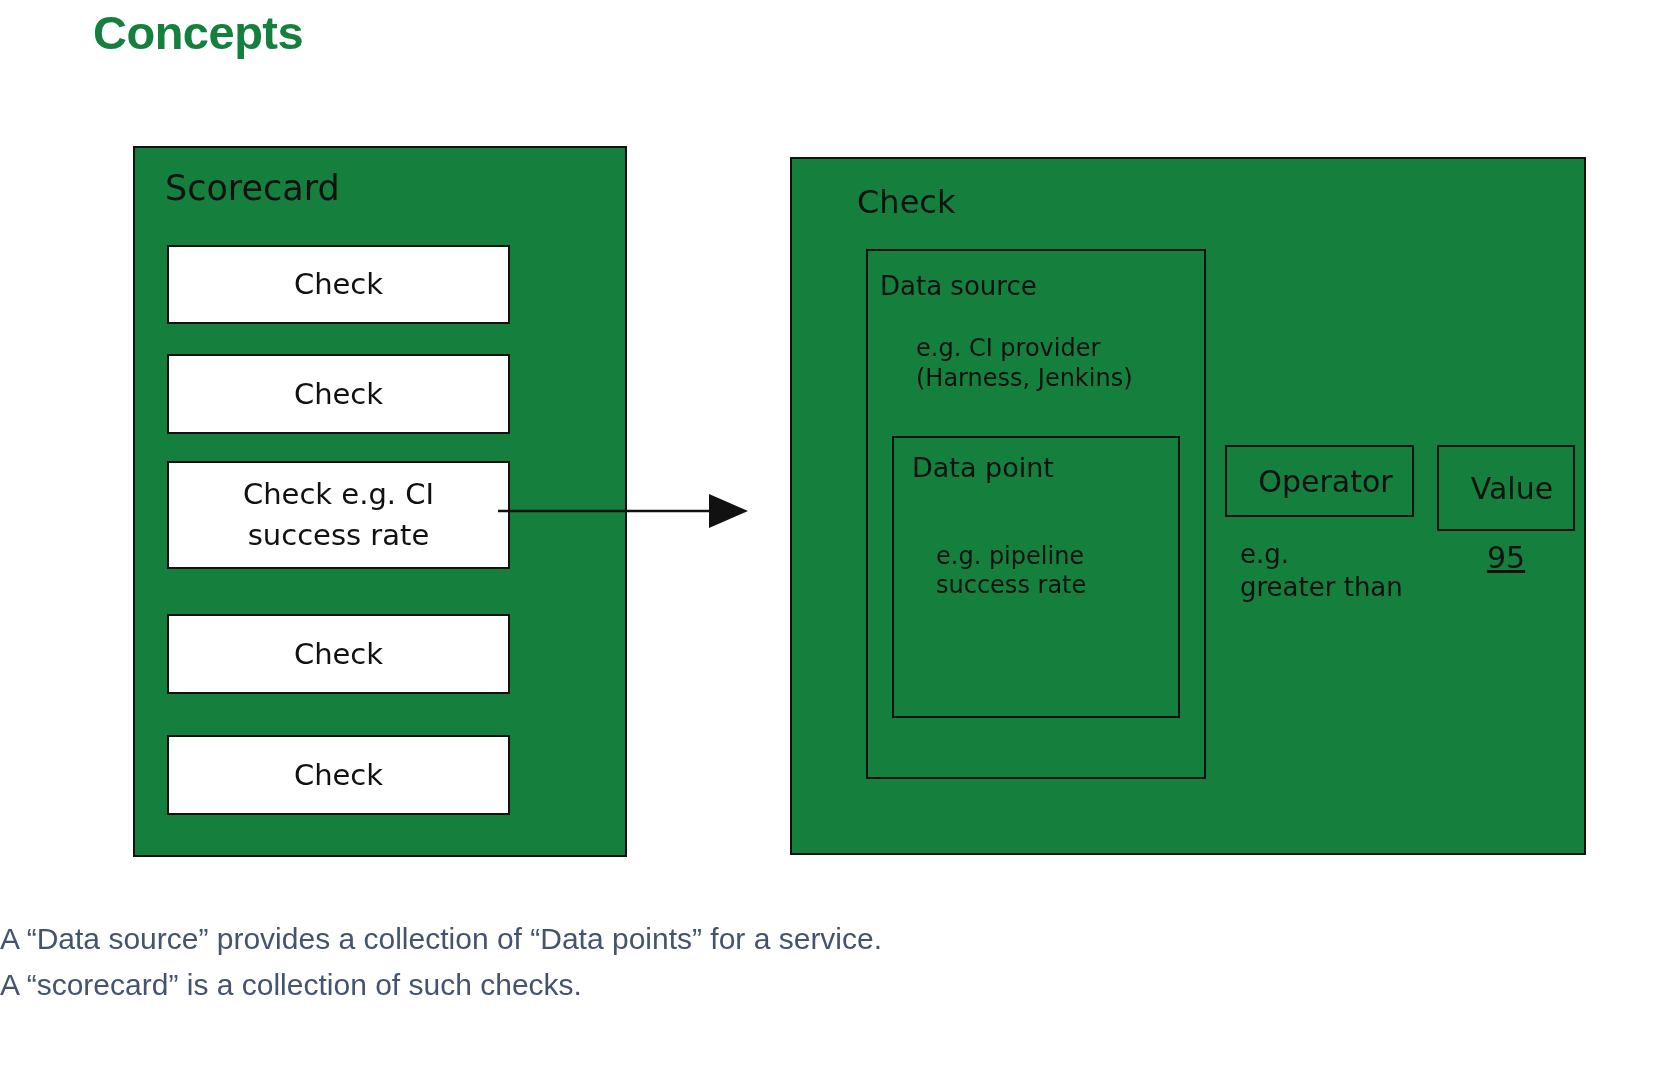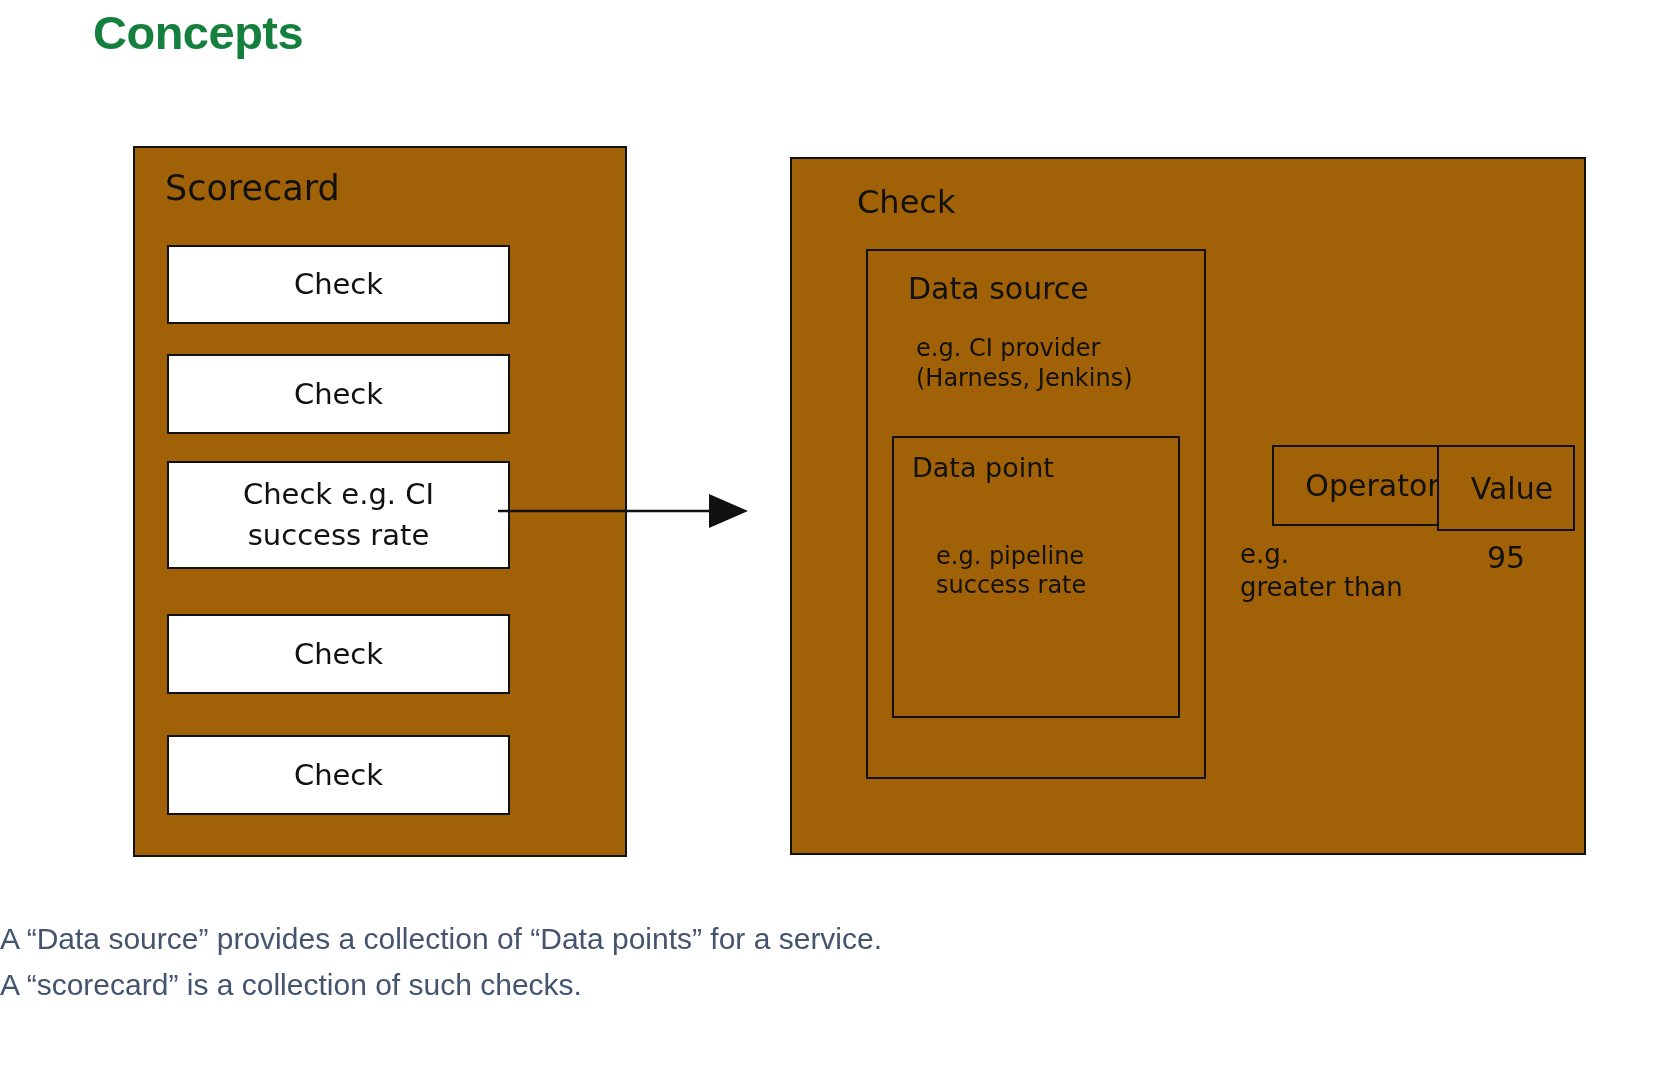--- a/index.html
+++ b/index.html
@@ -23,21 +23,21 @@
     letter-spacing: -0.5px;
   }
   .hand {
     font-family: "DejaVu Sans", sans-serif;
     color: #111111;
   }
   .box {
     position: absolute;
     border: 2.5px solid #111111;
     box-sizing: border-box;
-    background: #a16207;
+    background: #15803d;
     padding-left: 12px;
   }
   
   .scorecard-box { left: 133px; top: 146px; width: 494px; height: 711px; }
   .scorecard-label { position: absolute; left: 30px; top: 20px; font-size: 35px; }
   .check-item {
     position: absolute;
     left: 32px;
     width: 343px;
     border: 2.5px solid #111111;
@@ -55,47 +55,47 @@
   .c2 { top: 206px; height: 80px; }
   .c3 { top: 313px; height: 108px; }
   .c4 { top: 466px; height: 80px; }
   .c5 { top: 587px; height: 80px; }
   
   .arrow-svg { position: absolute; left: 495px; top: 490px; }
   
   .checkpanel-box { left: 790px; top: 157px; width: 796px; height: 698px; }
   .checkpanel-label { position: absolute; left: 65px; top: 24px; font-size: 32px; }
   .datasource-box { left: 74px; top: 90px; width: 340px; height: 530px; }
-  .datasource-label { position: absolute; left: 40px; top: 20px; font-size: 30px; }
+  .datasource-label { position: absolute; left: 12px; top: 20px; font-size: 26px; }
   .datasource-example {
     position: absolute; left: 40px; top: 82px;
     font-size: 24px; line-height: 30px; white-space: pre-line; margin-left: 8px;
   }
   .datapoint-box { left: 24px; top: 185px; width: 288px; height: 282px; }
   .datapoint-label { position: absolute; left: 18px; top: 14px; font-size: 27px; }
   .datapoint-example {
     position: absolute; left: 42px; top: 104px;
     font-size: 24px; line-height: 29px; white-space: pre-line;
   }
   .operator-box {
-    left: 433px; top: 286px; width: 189px; height: 81px;
-    display: flex; align-items: center; justify-content: center; margin-left: 47px;
+    left: 433px; top: 286px; width: 189px; height: 72px;
+    display: flex; align-items: center; justify-content: center;
   }
   .value-box {
     left: 645px; top: 286px; width: 138px; height: 86px;
     display: flex; align-items: center; justify-content: center;
   }
   .operator-box .hand, .value-box .hand { font-size: 30px; }
   .operator-example {
     position: absolute; left: 448px; top: 379px;
     font-size: 26px; line-height: 33px; white-space: pre-line;
   }
   .value-example {
     position: absolute; left: 645px; top: 381px; width: 138px;
-    text-align: center; font-size: 30px;
+    text-align: center; font-size: 30px; text-decoration: underline;
   }
   
   .notes {
     position: absolute;
     left: 0;
     top: 916px;
     width: 1630px;
     text-align: left;
     color: #44546F;
     font-size: 30px;

